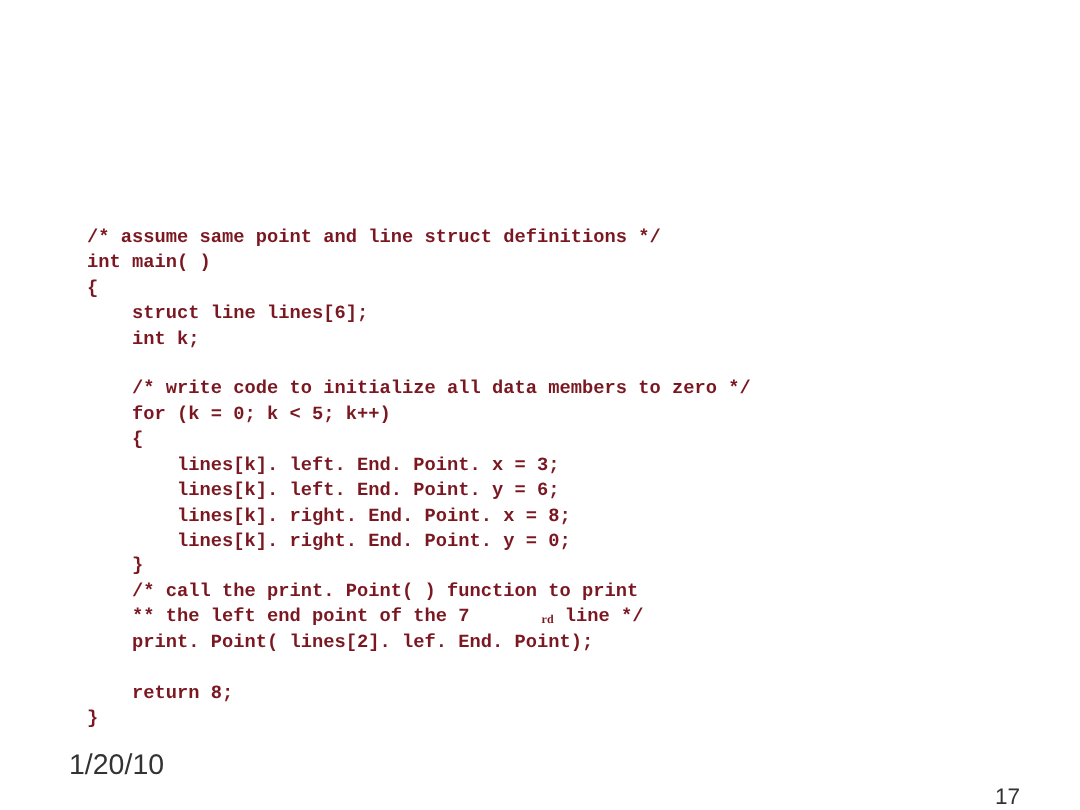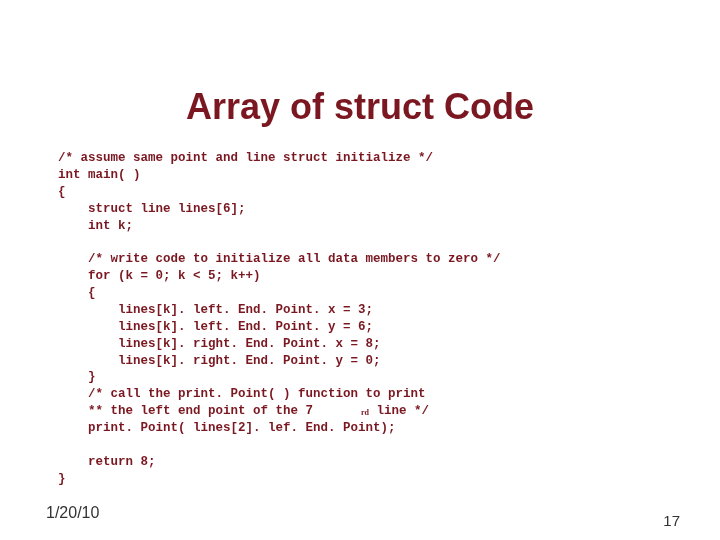--- a/index.html
+++ b/index.html
@@ -46,41 +46,40 @@
     position: relative;
     top: 1px;
     font-family: Liberation Serif, serif;
     font-weight: bold;
     padding-left: 48px;
   }
   .footer-left {
     position: absolute;
     left: 46px;
     bottom: 18px;
-    font-size: 16px;
+    font-size: 19px;
     color: #333;
     font-family: Arial, Helvetica, sans-serif;
   }
   .footer-right {
     position: absolute;
     right: 40px;
-    bottom: 11px;
+    bottom: 0;
     font-size: 15px;
     color: #333;
     font-family: Arial, Helvetica, sans-serif;
   }
 </style>
 </head>
 <body>
 
 <div class="slide">
 
-  <div class="title">Array of struct Code</div>
 
-  <div class="code"><span>/* assume same point and line struct initialize */</span>
+  <div class="code"><span>/* assume same point and line struct definitions */</span>
 <span>int main( )</span>
 <span>{</span>
 <span>    struct line lines[6];</span>
 <span>    int k;</span>
 <span></span>
 <span>    /* write code to initialize all data members to zero */</span>
 <span>    for (k = 0; k &lt; 5; k++)</span>
 <span>    {</span>
 <span>        lines[k]. left. End. Point. x = 3;</span>
 <span>        lines[k]. left. End. Point. y = 6;</span>

